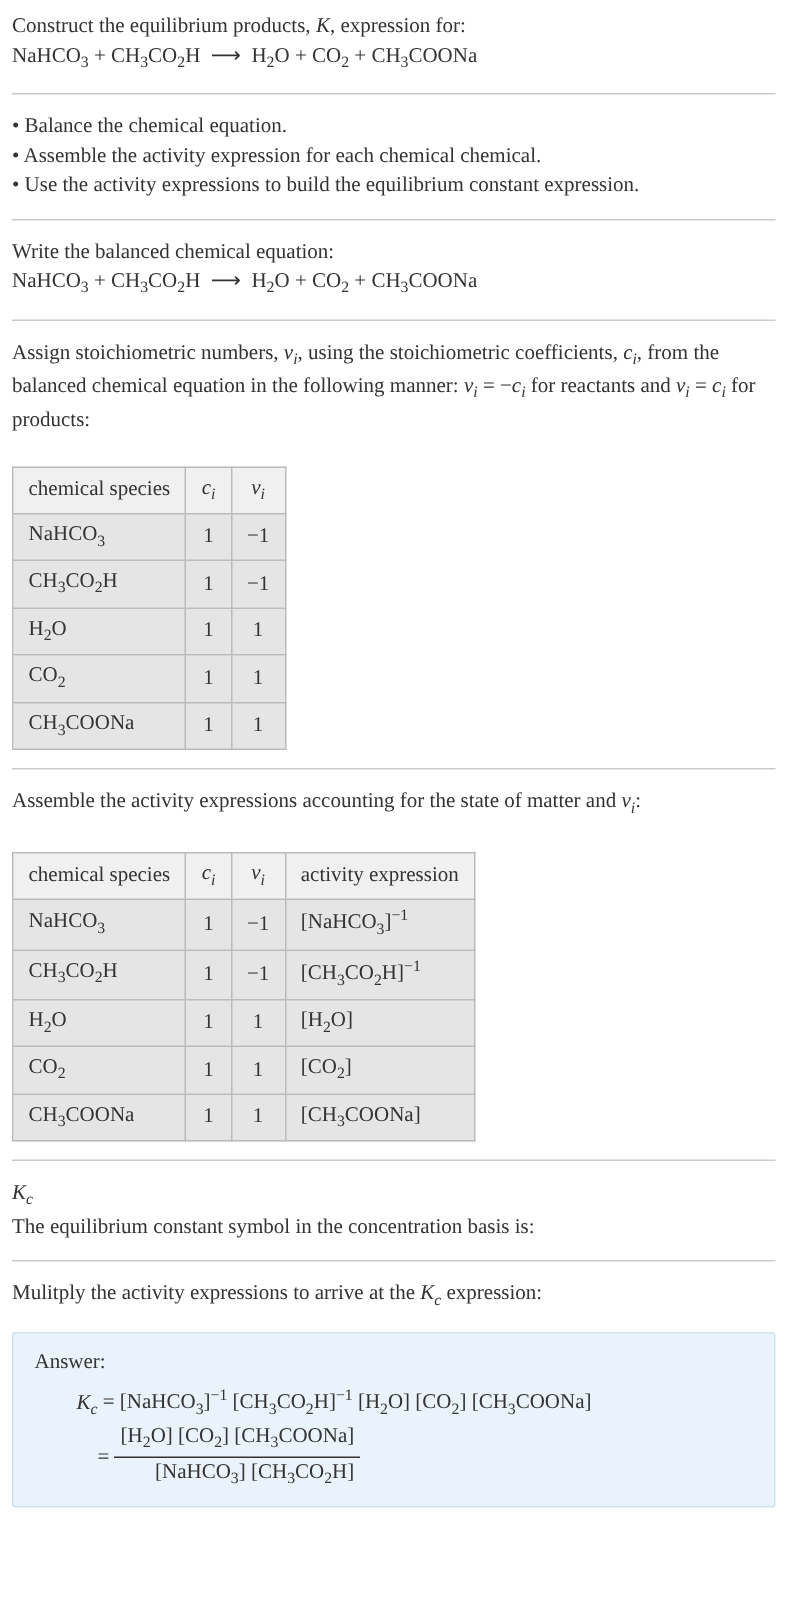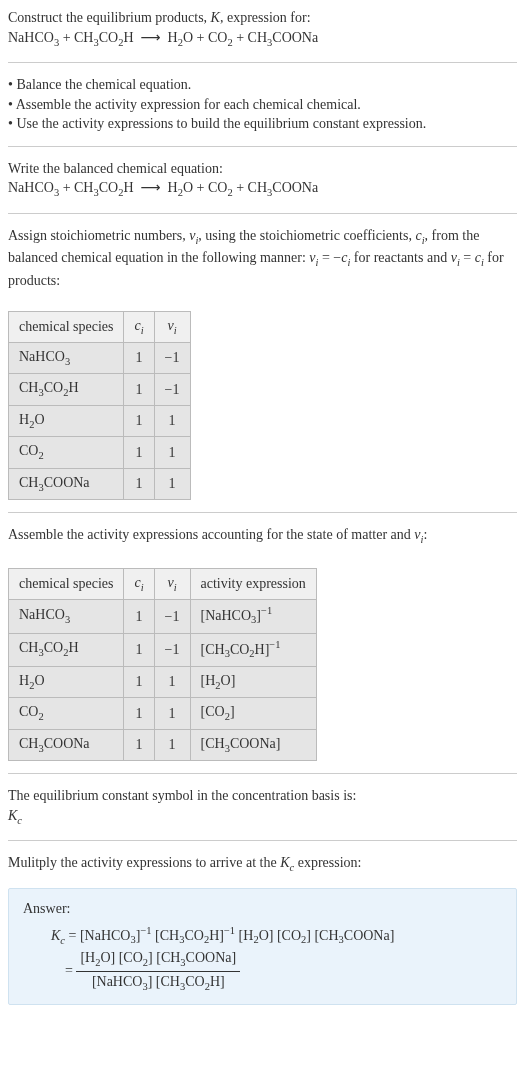--- a/index.html
+++ b/index.html
@@ -72,21 +72,21 @@
     .answer-label {
       font-size: 14px;
       margin-bottom: 6px;
     }
     .kc-expr {
       padding-left: 28px;
     }
     .frac {
       display: inline-block;
       vertical-align: middle;
-      text-align: center;
+      text-align: right;
     }
     .frac .num {
       display: block;
       border-bottom: 1px solid #333;
       padding: 0 4px;
     }
     .frac .den {
       display: block;
       padding: 0 4px;
     }
@@ -200,22 +200,22 @@
       <td class="center">1</td>
       <td>[CH<sub>3</sub>COONa]</td>
     </tr>
   </tbody>
     </table>
 </div>
 
 <hr>
 
 <div class="section">
+  <div><span class="italic">K<sub>c</sub></span></div>
   <div>The equilibrium constant symbol in the concentration basis is:</div>
-  <div><span class="italic">K<sub>c</sub></span></div>
 </div>
 
 <hr>
 
 <div class="section">
   <div>Mulitply the activity expressions to arrive at the <span class="italic">K<sub>c</sub></span> expression:</div>
 </div>
 
 <div class="answer-box">
   <div class="answer-label">Answer:</div>

